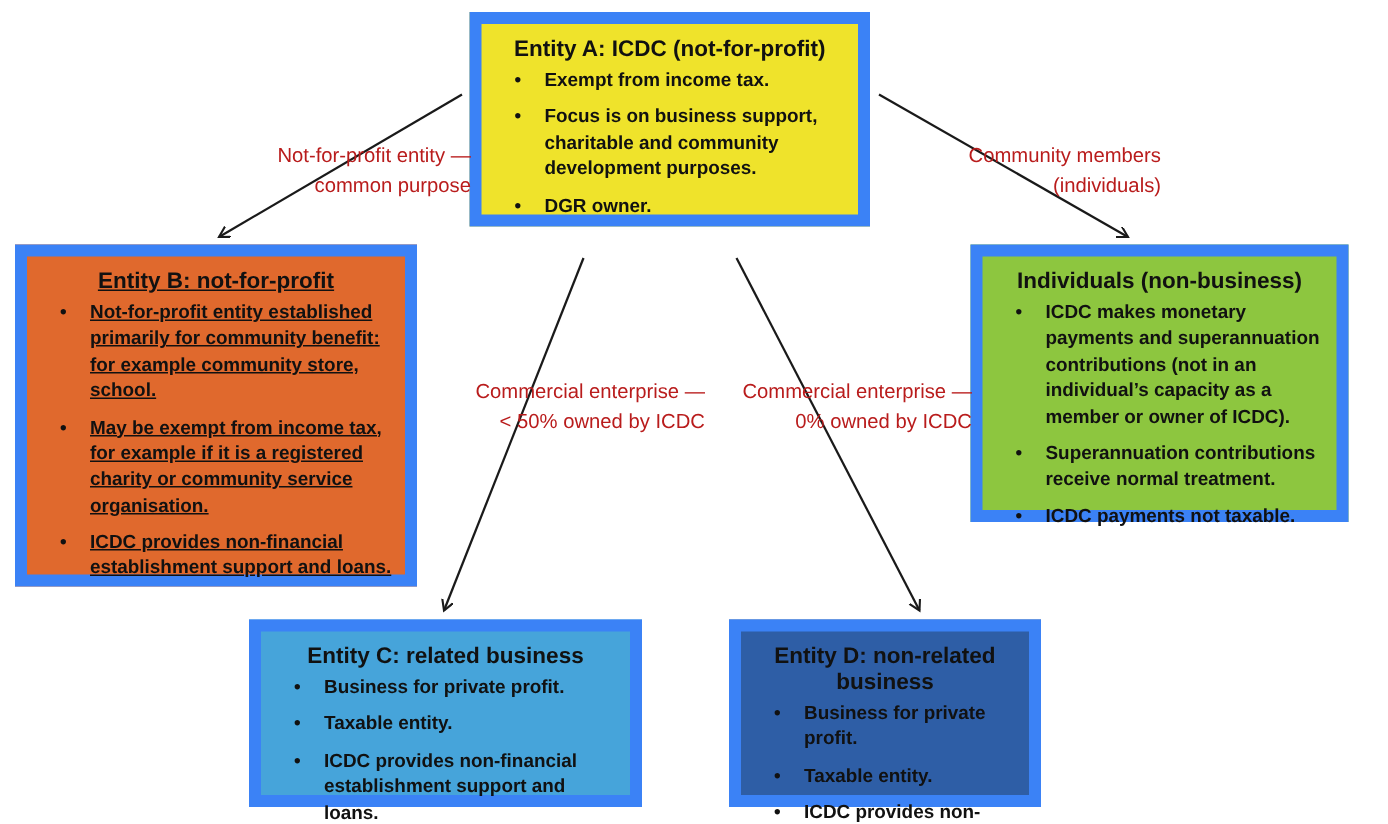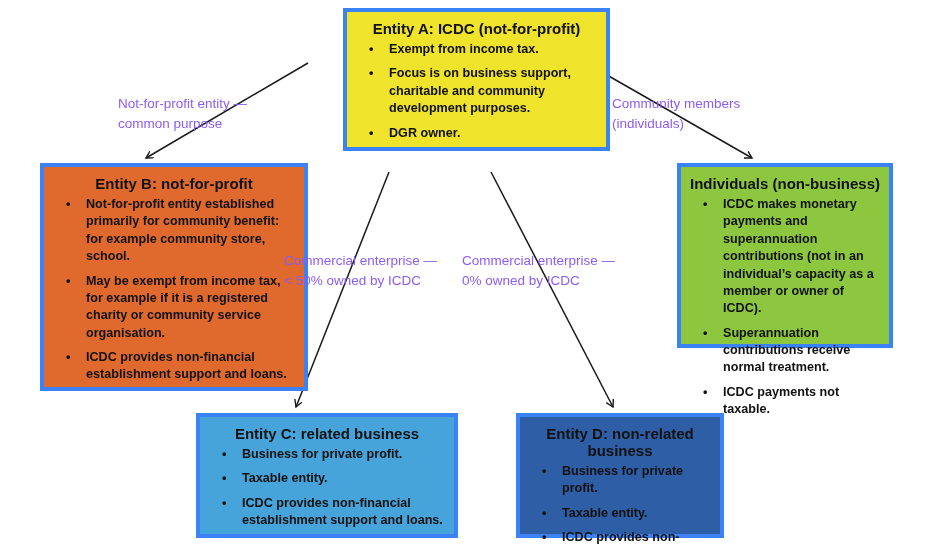--- a/index.html
+++ b/index.html
@@ -8,23 +8,22 @@
     width: 925px;
     height: 549px;
     background: #ffffff;
     font-family: "Liberation Sans", sans-serif;
     color: #111111;
     overflow: hidden;
   }
   .box {
     position: absolute;
     box-sizing: border-box;
-    border: 4px solid #3b82f6;
+    border: 8px solid #3b82f6;
     padding: 6px 8px 0 8px;
-    margin-left: 30px;
   }
   .box-title {
     text-align: center;
     font-weight: bold;
     font-size: 15px;
     margin: 2px 0 4px 0;
   }
   .box ul {
     margin: 2px 0 0 0;
     padding: 0 0 0 12px;
@@ -41,39 +40,39 @@
   .box li::before {
     content: "\2022";
     position: absolute;
     left: 2px;
     top: 0;
   }
   .edge-label {
     position: absolute;
     font-size: 13.5px;
     line-height: 1.45;
-    text-align: left;
+    text-align: right;
     white-space: pre-line;
-    color: #8b5cf6;
+    color: #b91c1c;
   }
   #arrow-layer {
     position: absolute;
     left: 0; top: 0;
     width: 925px; height: 549px;
     pointer-events: none;
   }
   
   #box-entity-a      { left: 313px; top: 8px;   width: 267px; height: 143px; }
-  #box-entity-b      { left: 10px;  top: 163px; width: 268px; height: 228px; }
-  #box-individuals   { left: 647px; top: 163px; width: 216px; height: 185px; }
+  #box-entity-b      { left: 10px;  top: 163px; width: 268px; height: 228px; text-decoration: underline; }
+  #box-individuals   { left: 647px; top: 163px; width: 252px; height: 185px; }
   #box-entity-c      { left: 166px; top: 413px; width: 262px; height: 125px; }
   #box-entity-d      { left: 486px; top: 413px; width: 208px; height: 125px; }
 
   #label-b           { left: 118px; top: 94px;  width: 196px; }
-  #label-individuals { left: 612px; top: 94px;  width: 190px; }
+  #label-individuals { left: 584px; top: 94px;  width: 190px; }
   #label-c           { left: 284px; top: 251px; width: 186px; }
   #label-d           { left: 462px; top: 251px; width: 186px; }
 </style>
 </head>
 <body>
 
 <div id="canvas">
 
   <svg id="arrow-layer" viewBox="0 0 925 549" xmlns="http://www.w3.org/2000/svg">
     <defs>

